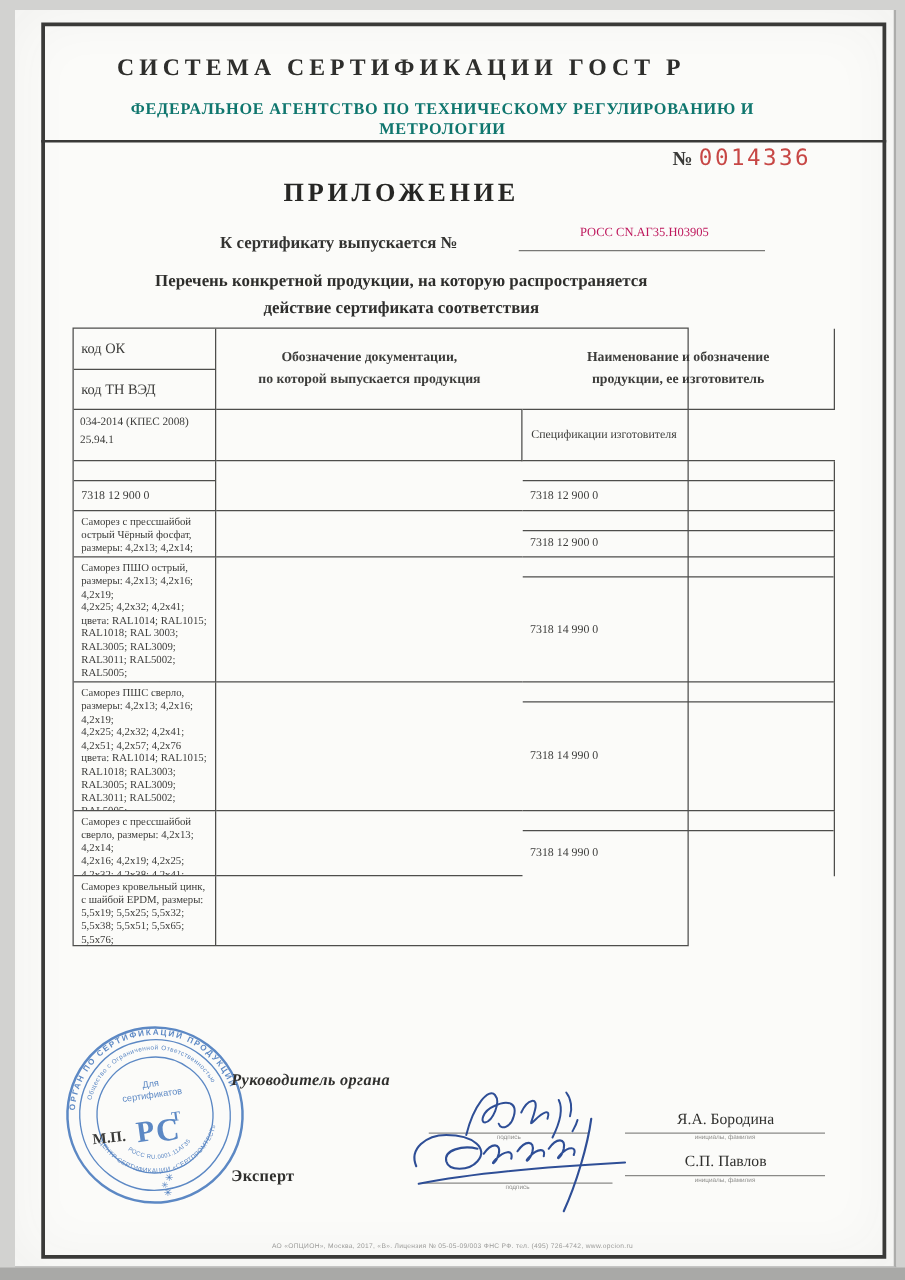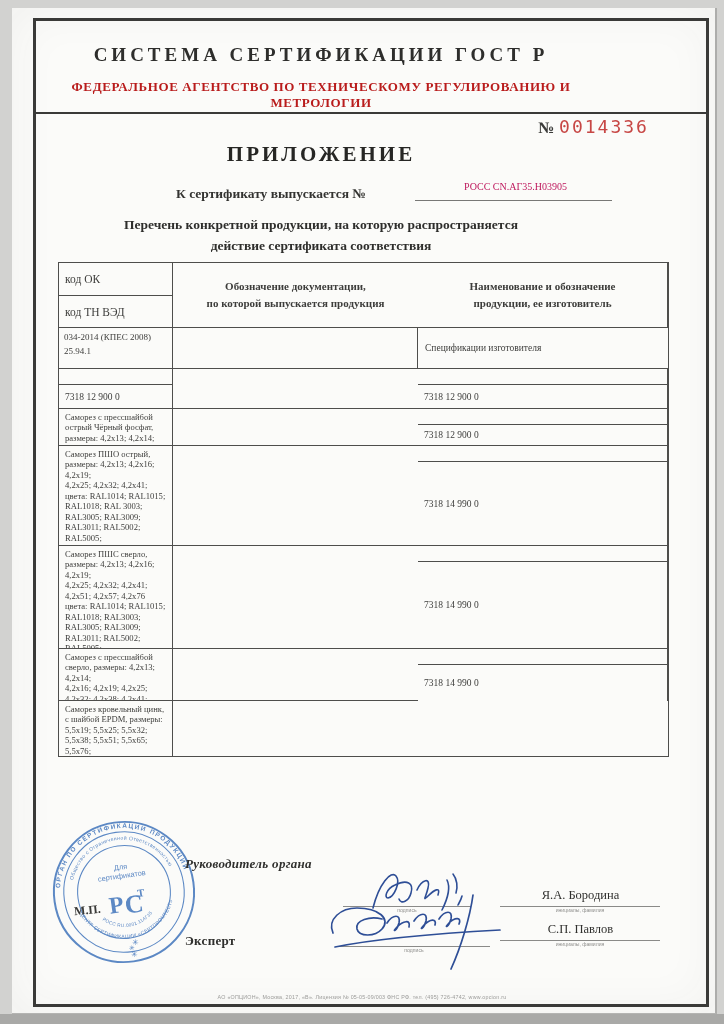--- a/index.html
+++ b/index.html
@@ -17,33 +17,33 @@
     box-shadow: inset 0 0 50px rgba(60,60,55,.05);
   }
   .bottom-band { position:absolute; left:0; right:0; top:1014px; height:10px; background:#a9a9a7; }
   .frame {
     position:absolute; left:33px; top:18px; width:676px; height:989px;
     border:3px solid #3a3a38;
   }
   .header-rule { position:absolute; left:33px; top:112px; width:676px; border-top:2px solid #3a3a38; }
   .band { position:absolute; left:33px; width:576px; text-align:center; }
   .title-main { top:44px; font-size:19px; font-weight:bold; letter-spacing:4px; color:#2e2e2c; }
-  .title-sub  { top:79px; font-size:13px; font-weight:bold; letter-spacing:.6px; color:#b91c1c; }
+  .title-sub  { top:79px; font-size:13px; font-weight:bold; letter-spacing:.6px; color:#0f766e;margin-left:33px; }
   .blank-number { position:absolute; left:538px; top:116px; display:flex; align-items:baseline; }
   .blank-number .np { font-size:16px; font-weight:bold; color:#3b3b39; margin-right:5px; }
   .blank-number .nv { font-family:"DejaVu Sans Mono", monospace; font-size:18px; letter-spacing:2px; color:#c74745; }
   .appendix-title { top:142px; font-size:21px; font-weight:bold; letter-spacing:3px; color:#262624; }
   .cert-label { position:absolute; left:176px; top:186px; font-size:13.5px; font-weight:600; color:#333331; }
   .cert-value { position:absolute; left:418px; top:181px; width:195px; text-align:center; font-size:10px; color:#be185d; }
   .cert-underline { position:absolute; left:415px; top:200px; width:197px; border-top:1px solid #77777.5; border-top:1px solid #787876; }
   .scope { top:214px; font-size:13.5px; font-weight:bold; line-height:21px; white-space:pre-line; color:#2e2e2c; }
 
   
   .tbl {
-    position:absolute; left:58px; top:262px; width:611px;
+    position:absolute; left:58px; top:262px; width:493px;
     display:grid;
     grid-template-columns:114px 245px 250px;
     grid-template-rows:65px 41px 40px 37px 100px 103px 52px 55px;
     border:1px solid #4e4e4c; color:#3d3d3b;
   }
   .cell { border-right:1px solid #4e4e4c; border-bottom:1px solid #4e4e4c; overflow:hidden; position:relative; }
   .nr { border-right:none; } .nb { border-bottom:none; }
   .th { font-weight:bold; font-size:11px; display:flex; align-items:center; justify-content:center;
         text-align:center; white-space:pre-line; line-height:1.55; }
   .hcol1 { display:flex; flex-direction:column; font-weight:normal; }

